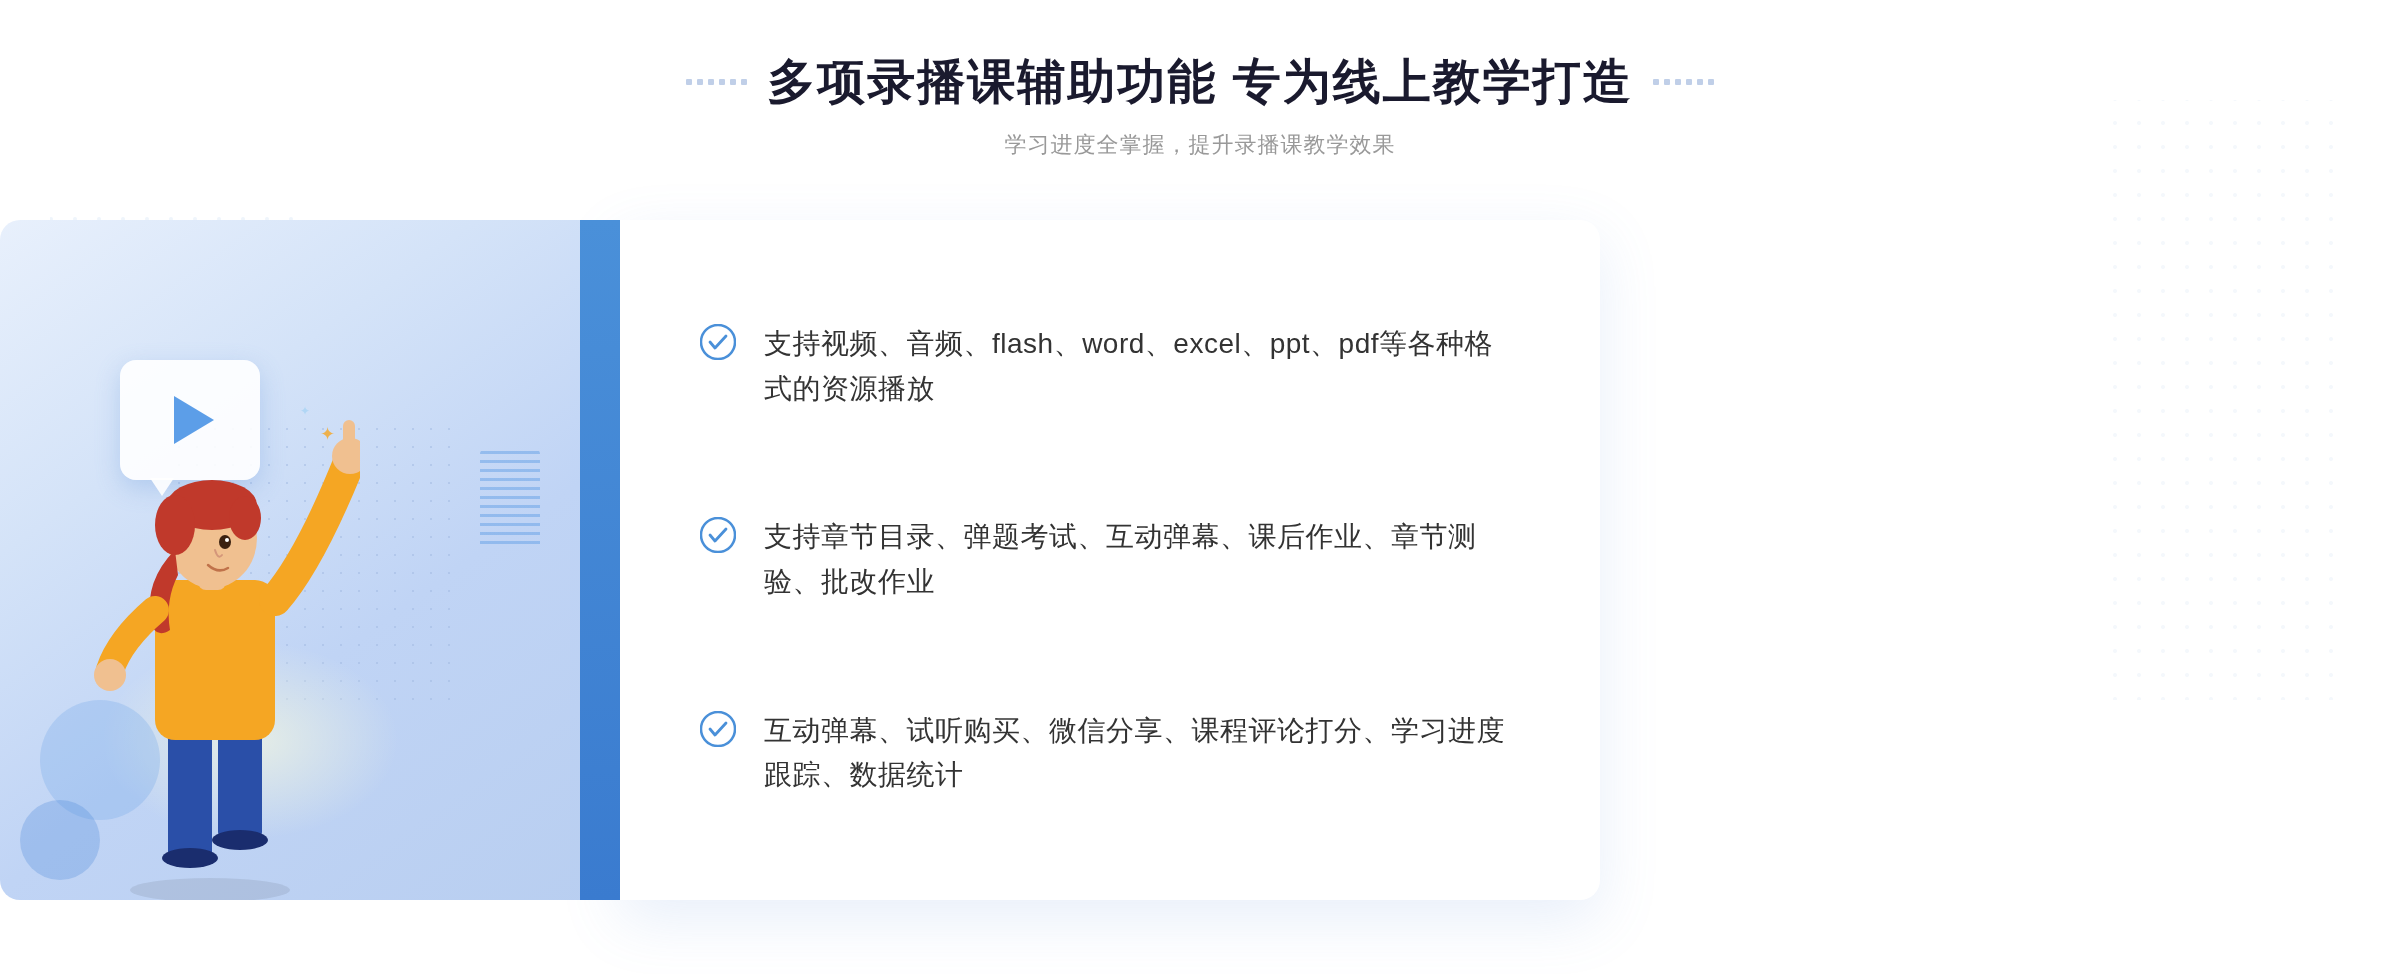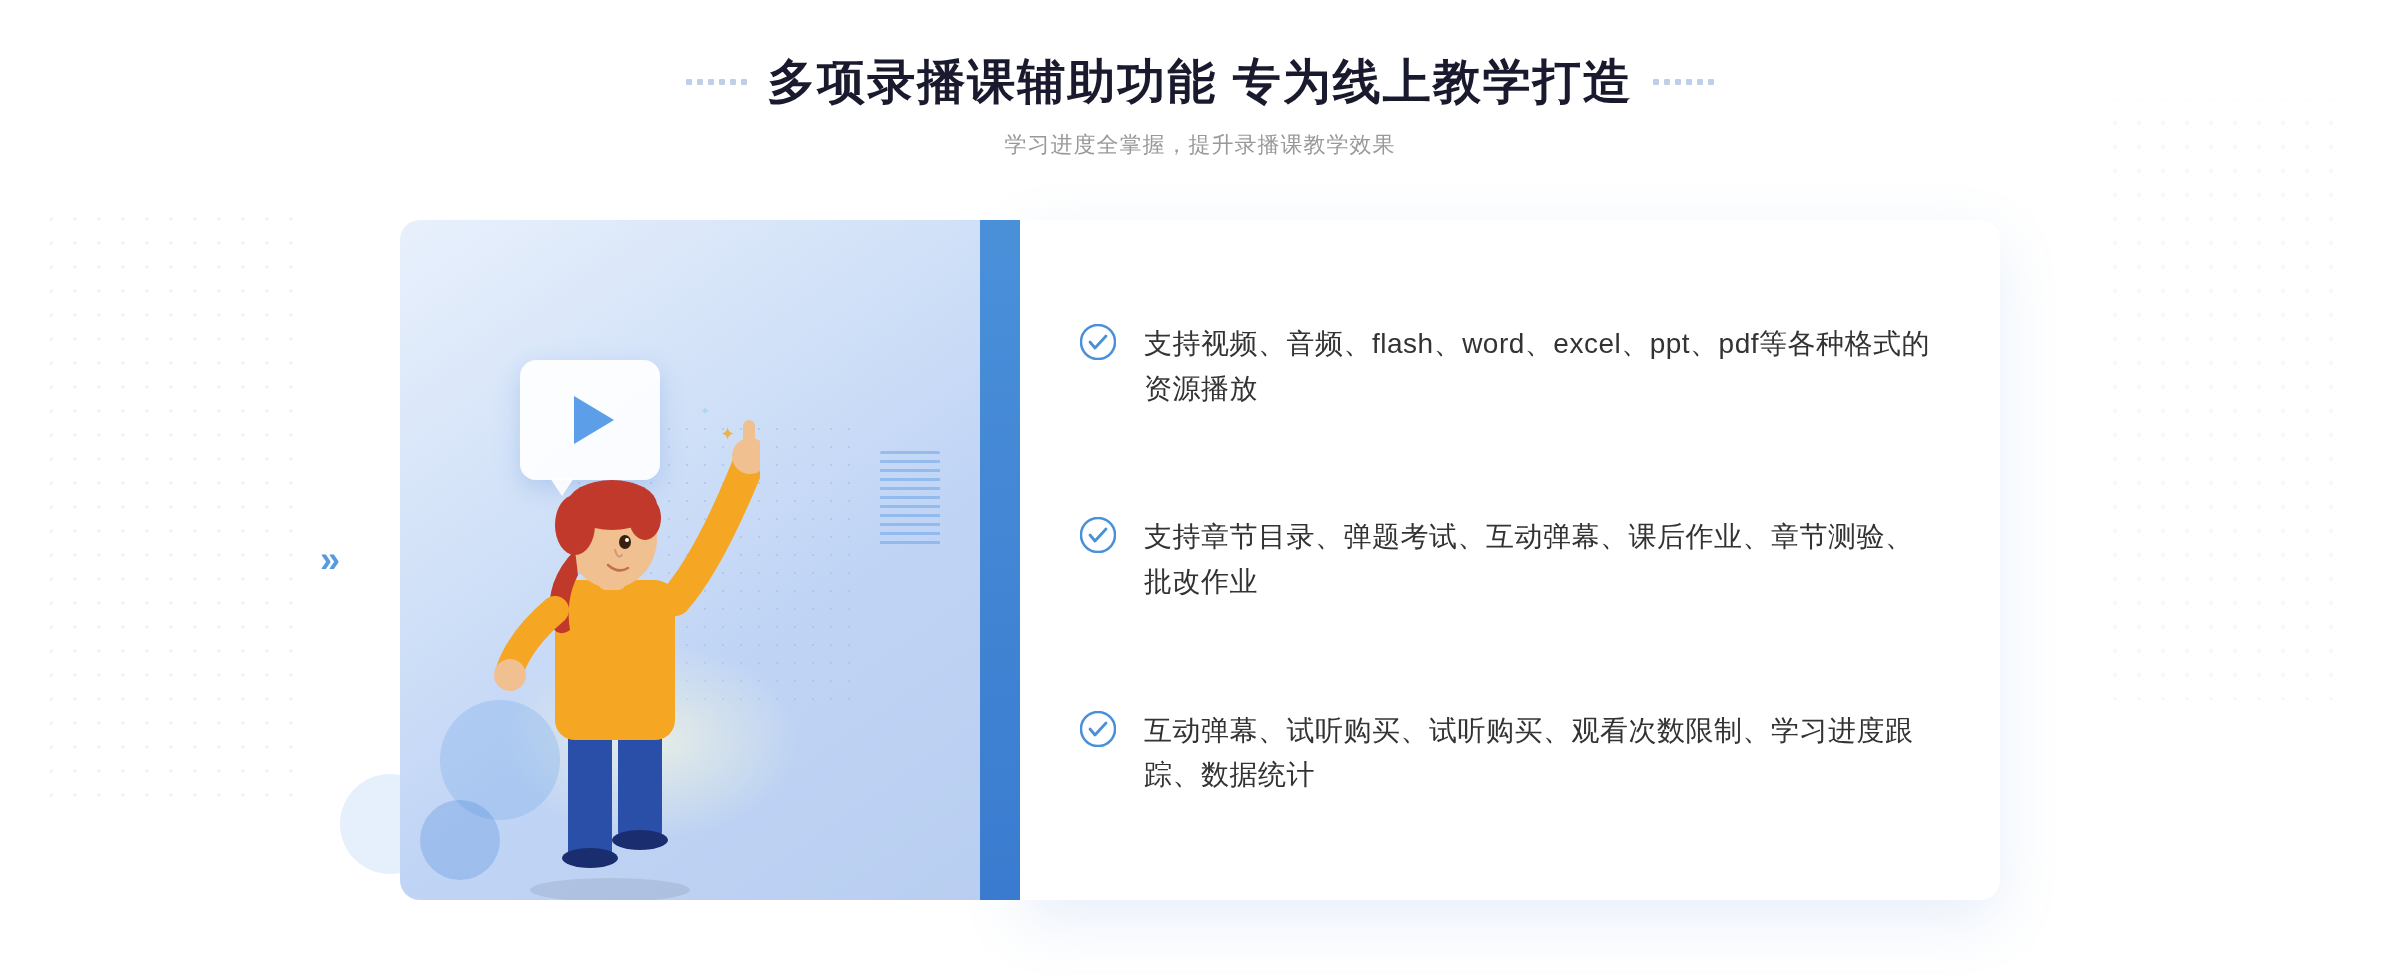--- a/index.html
+++ b/index.html
@@ -11,21 +11,20 @@
       font-family: 'PingFang SC', 'Microsoft YaHei', 'Hiragino Sans GB', sans-serif;
       overflow: hidden;
       position: relative;
     }
 
     .page-wrapper {
       width: 100%;
       height: 100%;
       display: flex;
       flex-direction: column;
-      align-items: center;
       padding-top: 50px;
       position: relative;
     }
 
     
     .dot-bg {
       position: absolute;
       top: 0;
       left: 0;
       width: 100%;
@@ -208,21 +207,21 @@
       color: #5a9be0;
       font-weight: bold;
     }
 
     
     .right-panel {
       flex: 1;
       background: #ffffff;
       border-radius: 0 20px 20px 0;
       box-shadow: 0 20px 60px rgba(100,150,220,0.15);
-      padding: 50px 60px;
+      padding: 50px 80px;
       display: flex;
       flex-direction: column;
       justify-content: space-around;
     }
 
     .feature-item {
       display: flex;
       align-items: flex-start;
       gap: 28px;
       padding: 20px 0;
@@ -409,21 +408,21 @@
       </div>
 
 
       <div class="feature-item">
         <div class="check-icon">
           <svg viewBox="0 0 36 36" xmlns="http://www.w3.org/2000/svg">
             <circle cx="18" cy="18" r="17" fill="none" stroke="#4a90d9" stroke-width="2.5"></circle>
             <polyline points="10,18 15,24 26,12" fill="none" stroke="#4a90d9" stroke-width="2.8" stroke-linecap="round" stroke-linejoin="round"></polyline>
           </svg>
         </div>
-        <p class="feature-text">互动弹幕、试听购买、试听购买、观看次数限制、学习进度跟踪、数据统计</p>
+        <p class="feature-text">互动弹幕、试听购买、微信分享、课程评论打分、学习进度跟踪、数据统计</p>
       </div>
 
     </div>
   </div>
 
   <div class="page-deco-circle"></div>
 
 </div>
 
 </body></html>

